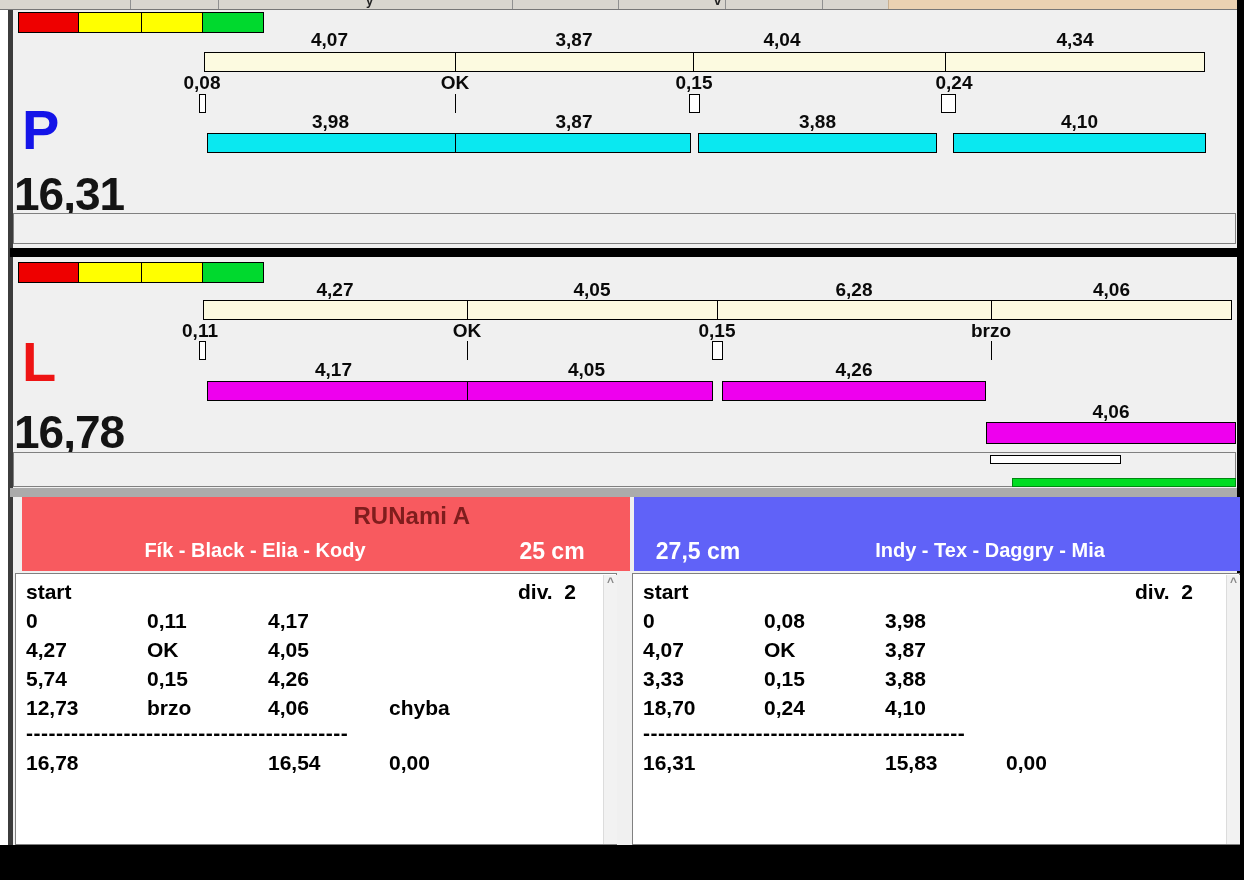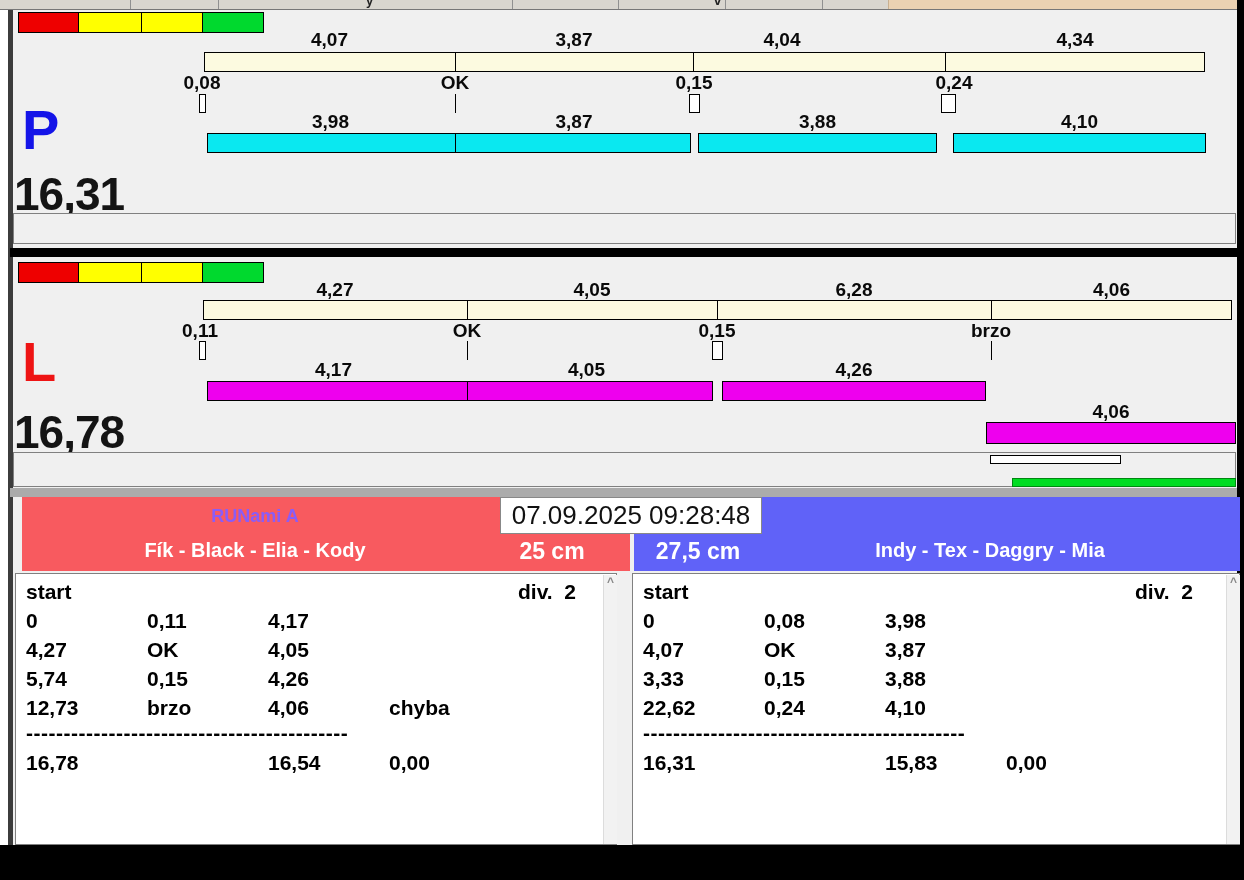--- a/index.html
+++ b/index.html
@@ -10,21 +10,21 @@
   .bigletter{font-weight:bold;font-size:56px;line-height:1;}
   .bigtotal{font-weight:bold;font-size:46px;line-height:1;color:#141414;letter-spacing:-1px;}
   .light{border:1px solid #000;}
   .creambar{background:#FCFAE0;border:1px solid #000;}
   .seg-div{position:absolute;top:0;width:1px;height:18px;background:#000;}
   .cyanbar{background:#0AE8F0;border:1px solid #000;}
   .magbar{background:#EE00EE;border:1px solid #000;}
   .tickbox{background:#FFFFFF;border:1px solid #000;}
   .tickline{background:#000;}
   .panelstrip{background:#F0F0F0;border:1px solid #808080;}
-  .teamname{font-weight:bold;font-size:18px;line-height:30px;text-align:center;color:#8b5cf6;}
+  .teamname{font-weight:bold;font-size:24px;line-height:30px;text-align:right;color:#7f1d1d;}
   .teamdogs{font-weight:bold;font-size:20px;line-height:24px;text-align:center;color:#fff;}
   .teamheight{font-weight:bold;font-size:23px;line-height:26px;text-align:center;color:#fff;}
   .tstamp{background:#fff;border:1px solid #888;font-size:26px;line-height:35px;text-align:center;color:#111;}
   .ttable{background:#fff;border:1px solid #808080;}
   .tcell{position:absolute;font-weight:bold;font-size:21px;line-height:24px;white-space:pre;}
   .scrollbar{position:absolute;background:#F2F2F2;border-left:1px solid #DCDCDC;}
   .scaret{position:absolute;top:0;left:0;right:0;text-align:center;font-size:12px;color:#888;line-height:14px;font-weight:bold;}
   .toolbar{background:#D9D6CF;border-bottom:1px solid #777;}
   .tooldiv{position:absolute;top:0;width:1px;height:9px;background:#909090;}
   .toolglyph{position:absolute;top:-7px;font-size:13px;color:#222;font-weight:bold;}
@@ -145,21 +145,20 @@
   <div class="abs" style="left:22px;top:497px;width:608px;height:74px;background:#F85A5F;"></div>
   <div class="abs" style="left:634px;top:497px;width:606px;height:74px;background:#6062F8;"></div>
 
   <div class="abs teamname" style="left:40px;top:501px;width:430px;">RUNami A</div>
   <div class="abs teamdogs" style="left:40px;top:538px;width:430px;">Fík - Black - Elia - Kody</div>
   <div class="abs teamheight" style="left:498px;top:538px;width:108px;">25 cm</div>
 
   <div class="abs teamheight" style="left:642px;top:538px;width:112px;">27,5 cm</div>
   <div class="abs teamdogs" style="left:780px;top:538px;width:420px;">Indy - Tex - Daggry - Mia</div>
 
-  <div class="abs tstamp" style="left:500px;top:497px;width:262px;height:37px;">07.09.2025 09:28:48</div>
 
   <div class="abs ttable" style="left:15px;top:573px;width:602px;height:272px;">
     <div class="tcell" style="left:10px;top:6px;">start</div>
     <div class="tcell" style="left:430px;top:6px;width:130px;text-align:right;">div.  2</div>
 
     <div class="tcell" style="left:10px;top:35px;">0</div>
     <div class="tcell" style="left:131px;top:35px;">0,11</div>
     <div class="tcell" style="left:252px;top:35px;">4,17</div>
     <div class="tcell" style="left:373px;top:35px;"></div>
 
@@ -201,21 +200,21 @@
     <div class="tcell" style="left:10px;top:64px;">4,07</div>
     <div class="tcell" style="left:131px;top:64px;">OK</div>
     <div class="tcell" style="left:252px;top:64px;">3,87</div>
     <div class="tcell" style="left:373px;top:64px;"></div>
 
     <div class="tcell" style="left:10px;top:93px;">3,33</div>
     <div class="tcell" style="left:131px;top:93px;">0,15</div>
     <div class="tcell" style="left:252px;top:93px;">3,88</div>
     <div class="tcell" style="left:373px;top:93px;"></div>
 
-    <div class="tcell" style="left:10px;top:122px;">22,62</div>
+    <div class="tcell" style="left:10px;top:122px;">18,70</div>
     <div class="tcell" style="left:131px;top:122px;">0,24</div>
     <div class="tcell" style="left:252px;top:122px;">4,10</div>
     <div class="tcell" style="left:373px;top:122px;"></div>
 
     <div class="tcell" style="left:10px;top:147px;letter-spacing:0.5px;">-------------------------------------------</div>
 
     <div class="tcell" style="left:10px;top:177px;">16,31</div>
     <div class="tcell" style="left:252px;top:177px;">15,83</div>
     <div class="tcell" style="left:373px;top:177px;">0,00</div>
 

